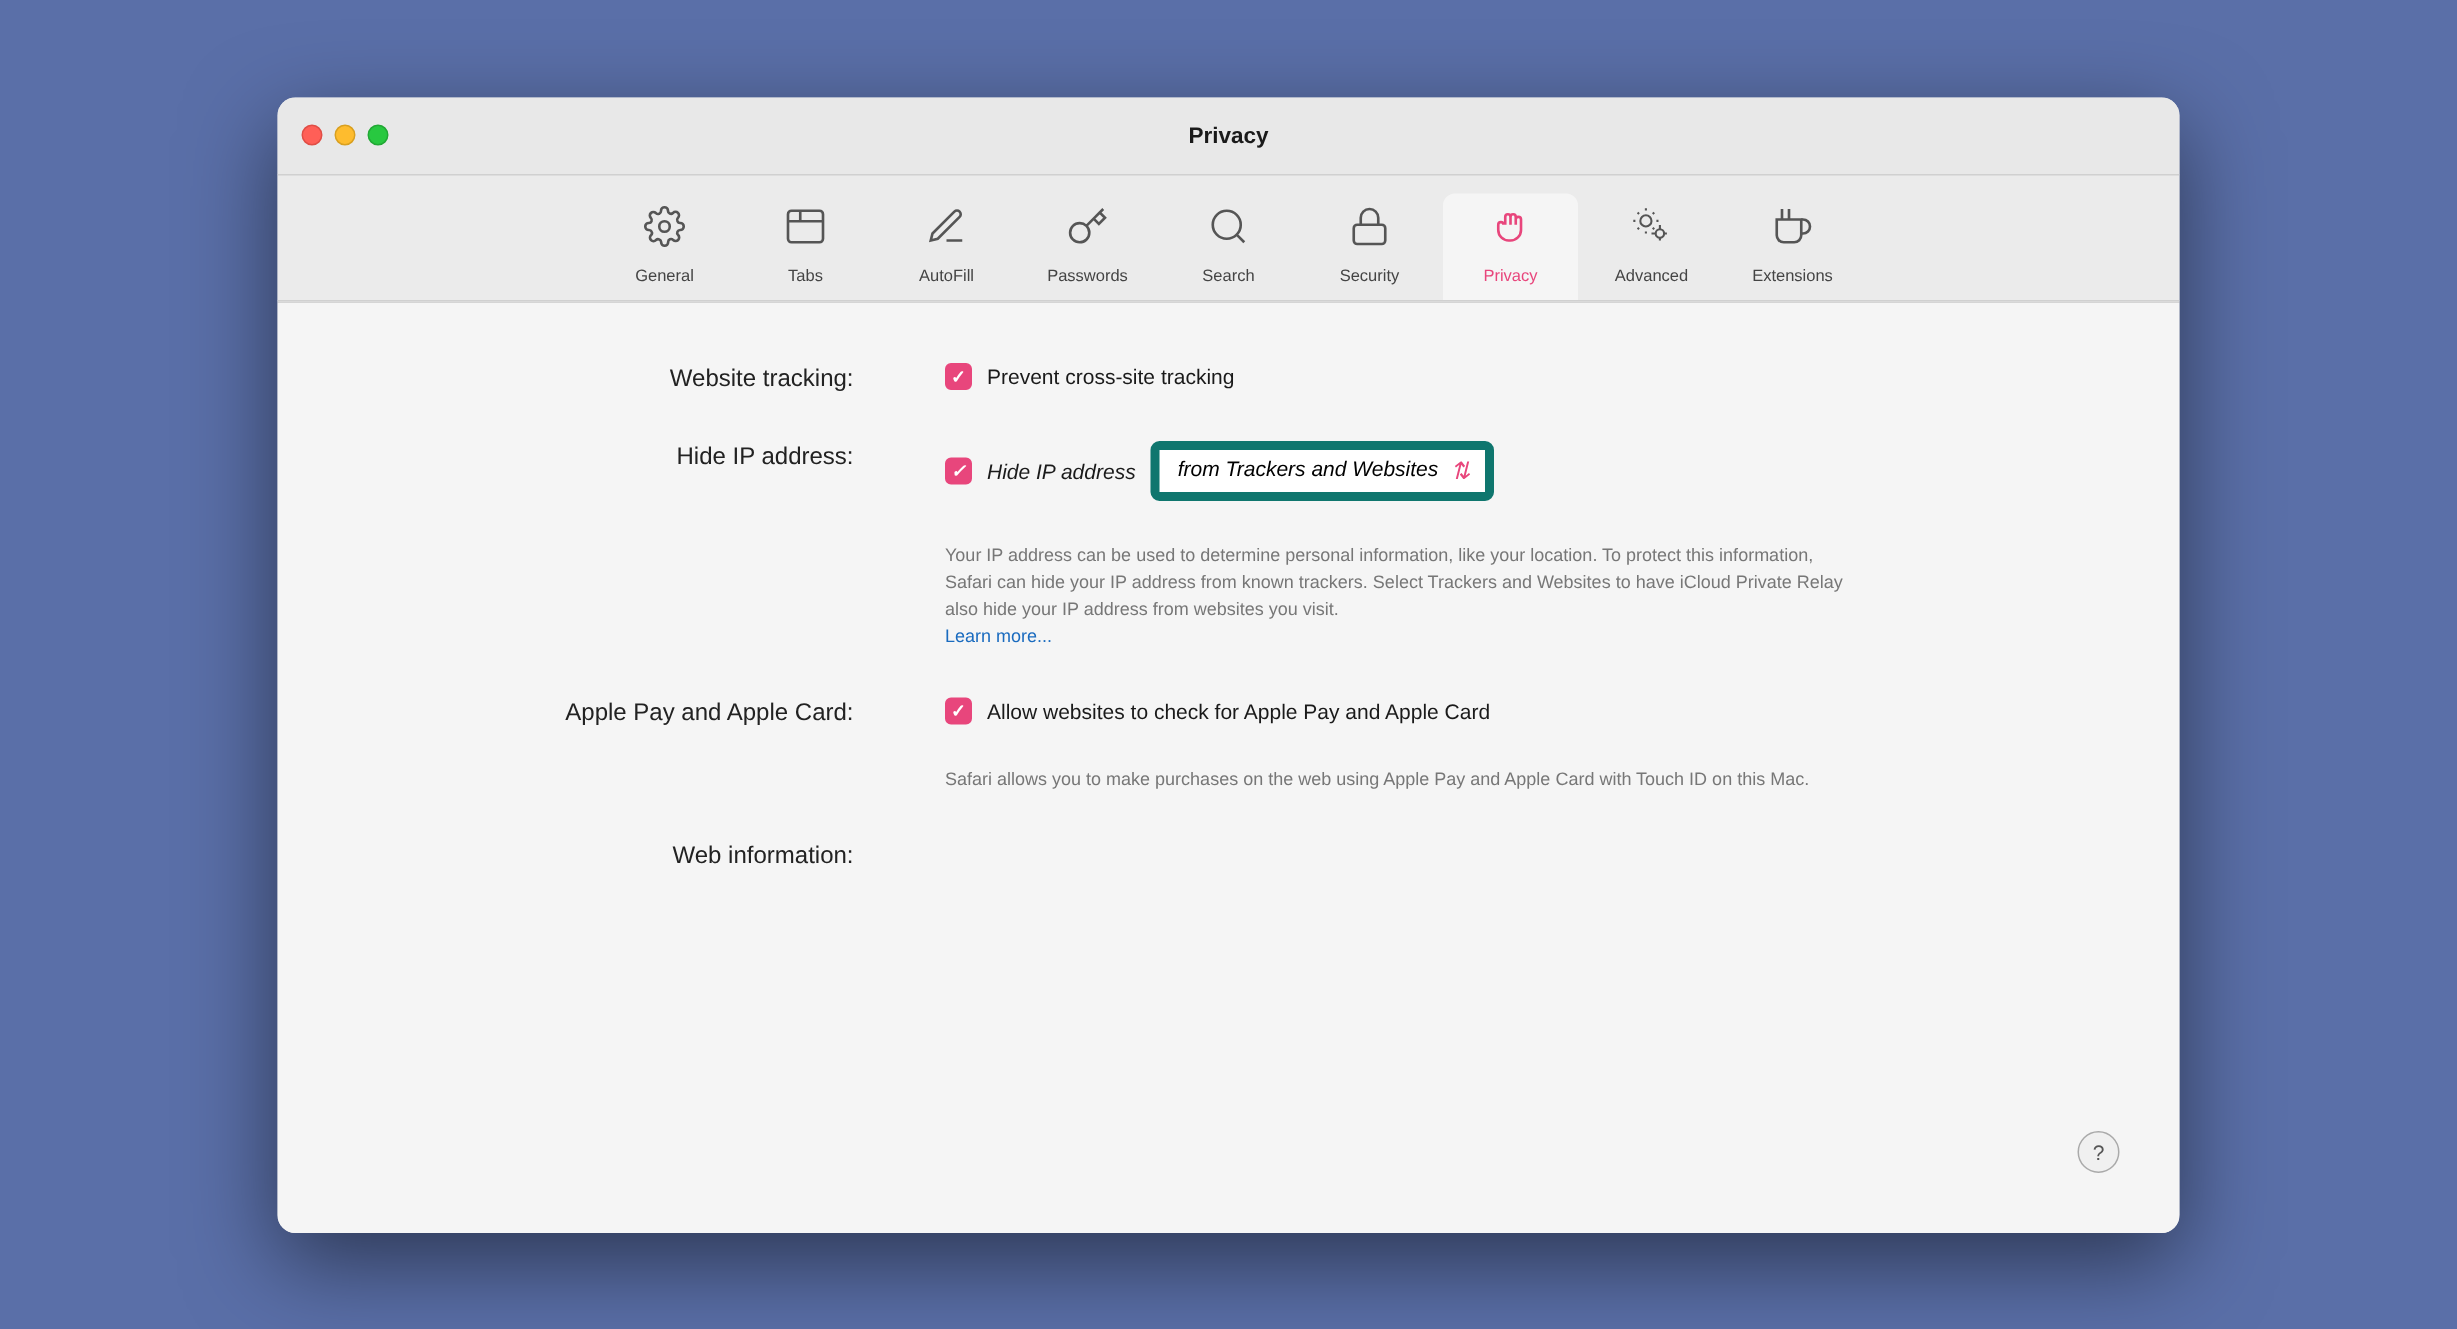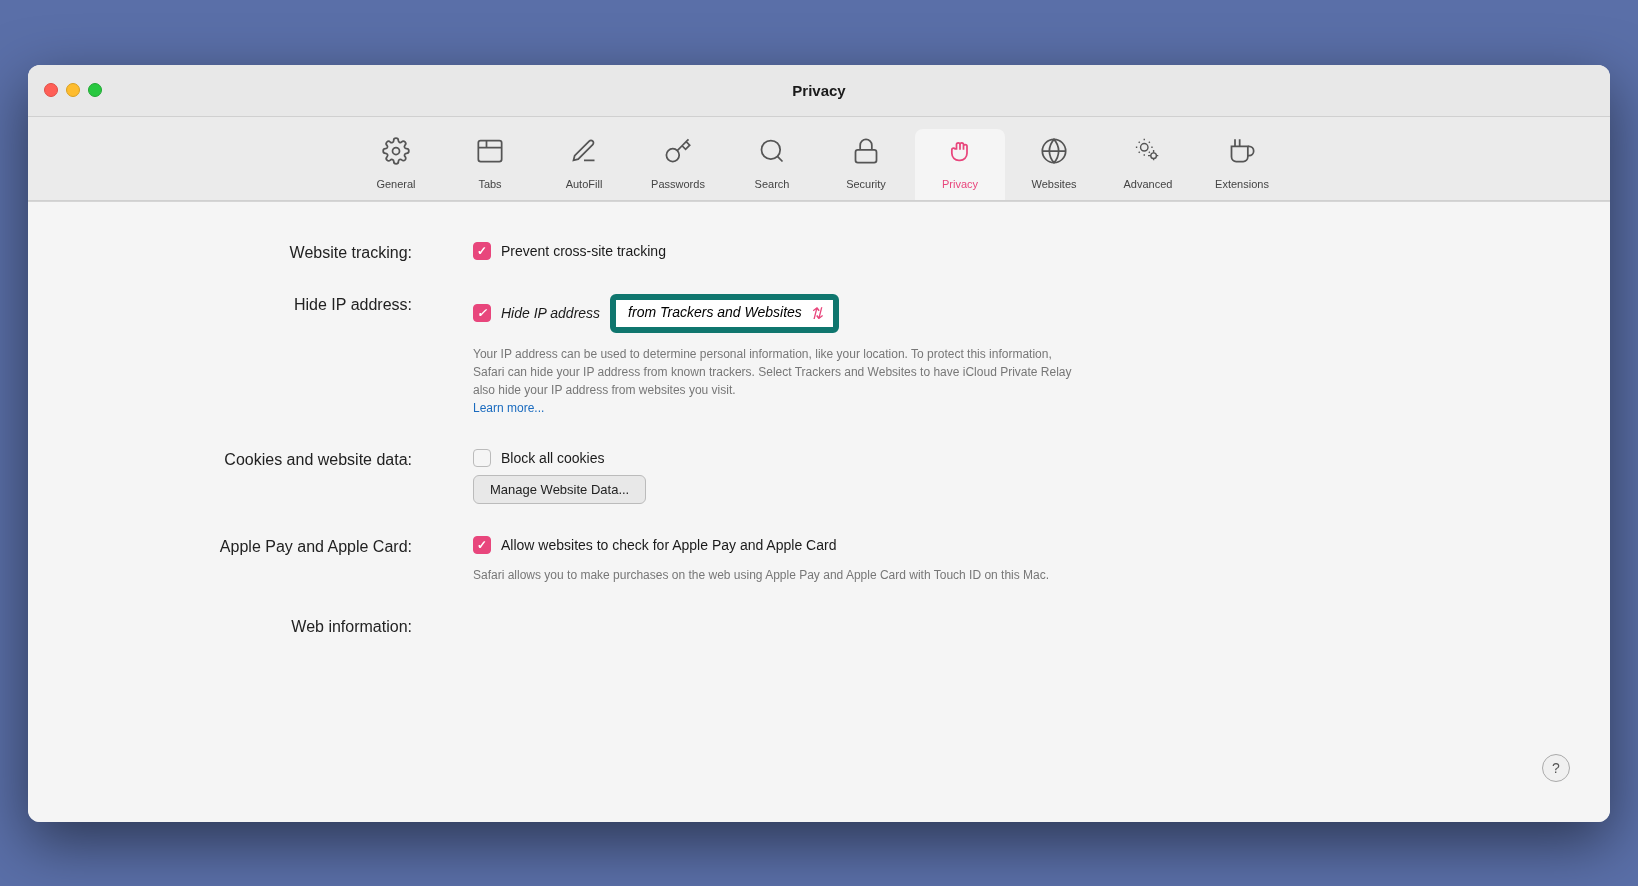--- a/index.html
+++ b/index.html
@@ -5,21 +5,21 @@
     * { box-sizing: border-box; margin: 0; padding: 0; }
     body {
       background: #5a6fa8;
       display: flex;
       align-items: center;
       justify-content: center;
       min-height: 100vh;
       font-family: -apple-system, BlinkMacSystemFont, "SF Pro Text", "Helvetica Neue", sans-serif;
     }
     .window {
-      width: 1582px;
+      width: 1268px;
       background: #f0f0f0;
       border-radius: 12px;
       box-shadow: 0 20px 60px rgba(0,0,0,0.5);
       overflow: hidden;
     }
     .titlebar {
       background: #e8e8e8;
       height: 52px;
       display: flex;
       align-items: center;
@@ -157,21 +157,21 @@
     }
     .dropdown-arrow {
       color: #e8467c;
       font-size: 16px;
     }
     .description-text {
       font-size: 12px;
       color: #777;
       max-width: 600px;
       line-height: 1.5;
-      margin-top: 4px;
+      margin-top: 19px;
     }
     .learn-more {
       color: #1a6bbf;
       text-decoration: none;
       font-size: 12px;
     }
     .manage-button {
       background: #e8e8e8;
       border: 1px solid #bbb;
       border-radius: 6px;
@@ -282,30 +282,20 @@
       <span class="tab-icon">
         <svg width="28" height="28" viewBox="0 0 24 24" fill="none" stroke="#e8467c" stroke-width="1.8">
           <path d="M18 8h-1V6A5 5 0 007 6v2H6a2 2 0 00-2 2v10a2 2 0 002 2h12a2 2 0 002-2V10a2 2 0 00-2-2z" stroke="none" fill="none"></path>
 
           <path d="M9 11V6.5a1.5 1.5 0 013 0V11m0-4.5a1.5 1.5 0 013 0V11m0-3a1.5 1.5 0 013 0v6a6 6 0 01-6 6h-1a6 6 0 01-6-6v-3a1.5 1.5 0 013 0" stroke="#e8467c" stroke-width="1.5" fill="none"></path>
         </svg>
       </span>
       <span class="tab-label" style="color:#e8467c">Privacy</span>
     </div>
 
-    <div class="tab-item">
-      <span class="tab-icon">
-        <svg width="28" height="28" viewBox="0 0 24 24" fill="none" stroke="#555" stroke-width="1.5">
-          <circle cx="12" cy="12" r="10"></circle>
-            <line x1="2" y1="12" x2="22" y2="12"></line>
-            <path d="M12 2a15.3 15.3 0 014 10 15.3 15.3 0 01-4 10 15.3 15.3 0 01-4-10 15.3 15.3 0 014-10z"></path>
-        </svg>
-      </span>
-      <span class="tab-label">Websites</span>
-    </div>
 
     <div class="tab-item">
       <span class="tab-icon">
         <svg width="28" height="28" viewBox="0 0 30 30" fill="none" stroke="#555" stroke-width="1.5">
           <circle cx="11" cy="11" r="4"></circle>
             <path d="M2 11h1.5M18.5 11H20M11 2v1.5M11 18.5V20M5.05 5.05l1.06 1.06M15.89 15.89l1.06 1.06M5.05 16.95l1.06-1.06M15.89 6.11l1.06-1.06"></path>
           <circle cx="21" cy="20" r="3"></circle>
             <path d="M21 14v3M21 23v2M15 20h3M24 20h2"></path>
         </svg>
       </span>
@@ -353,32 +343,20 @@
           </div>
         </div>
         <div class="description-text">
           <span>Your IP address can be used to determine personal information, like your location. To protect this information, Safari can hide your IP address from known trackers. Select Trackers and Websites to have iCloud Private Relay also hide your IP address from websites you visit.</span>
           <br>
           <a href="#" class="learn-more">Learn more...</a>
         </div>
       </div>
     </div>
 
-    <div class="setting-row">
-      <div class="setting-label">Cookies and website data:</div>
-      <div class="setting-control">
-        <div class="checkbox-row">
-          <div class="checkbox unchecked" style="background:#f5f5f5; border:1.5px solid #bbb;"></div>
-          <span class="checkbox-label">Block all cookies</span>
-        </div>
-        <div>
-          <button class="manage-button">Manage Website Data...</button>
-        </div>
-      </div>
-    </div>
 
     <div class="setting-row">
       <div class="setting-label">Apple Pay and Apple Card:</div>
       <div class="setting-control">
         <div class="checkbox-row">
           <div class="checkbox checked"></div>
           <span class="checkbox-label">Allow websites to check for Apple Pay and Apple Card</span>
         </div>
         <div class="description-text">Safari allows you to make purchases on the web using Apple Pay and Apple Card with Touch ID on this Mac.</div>
       </div>

